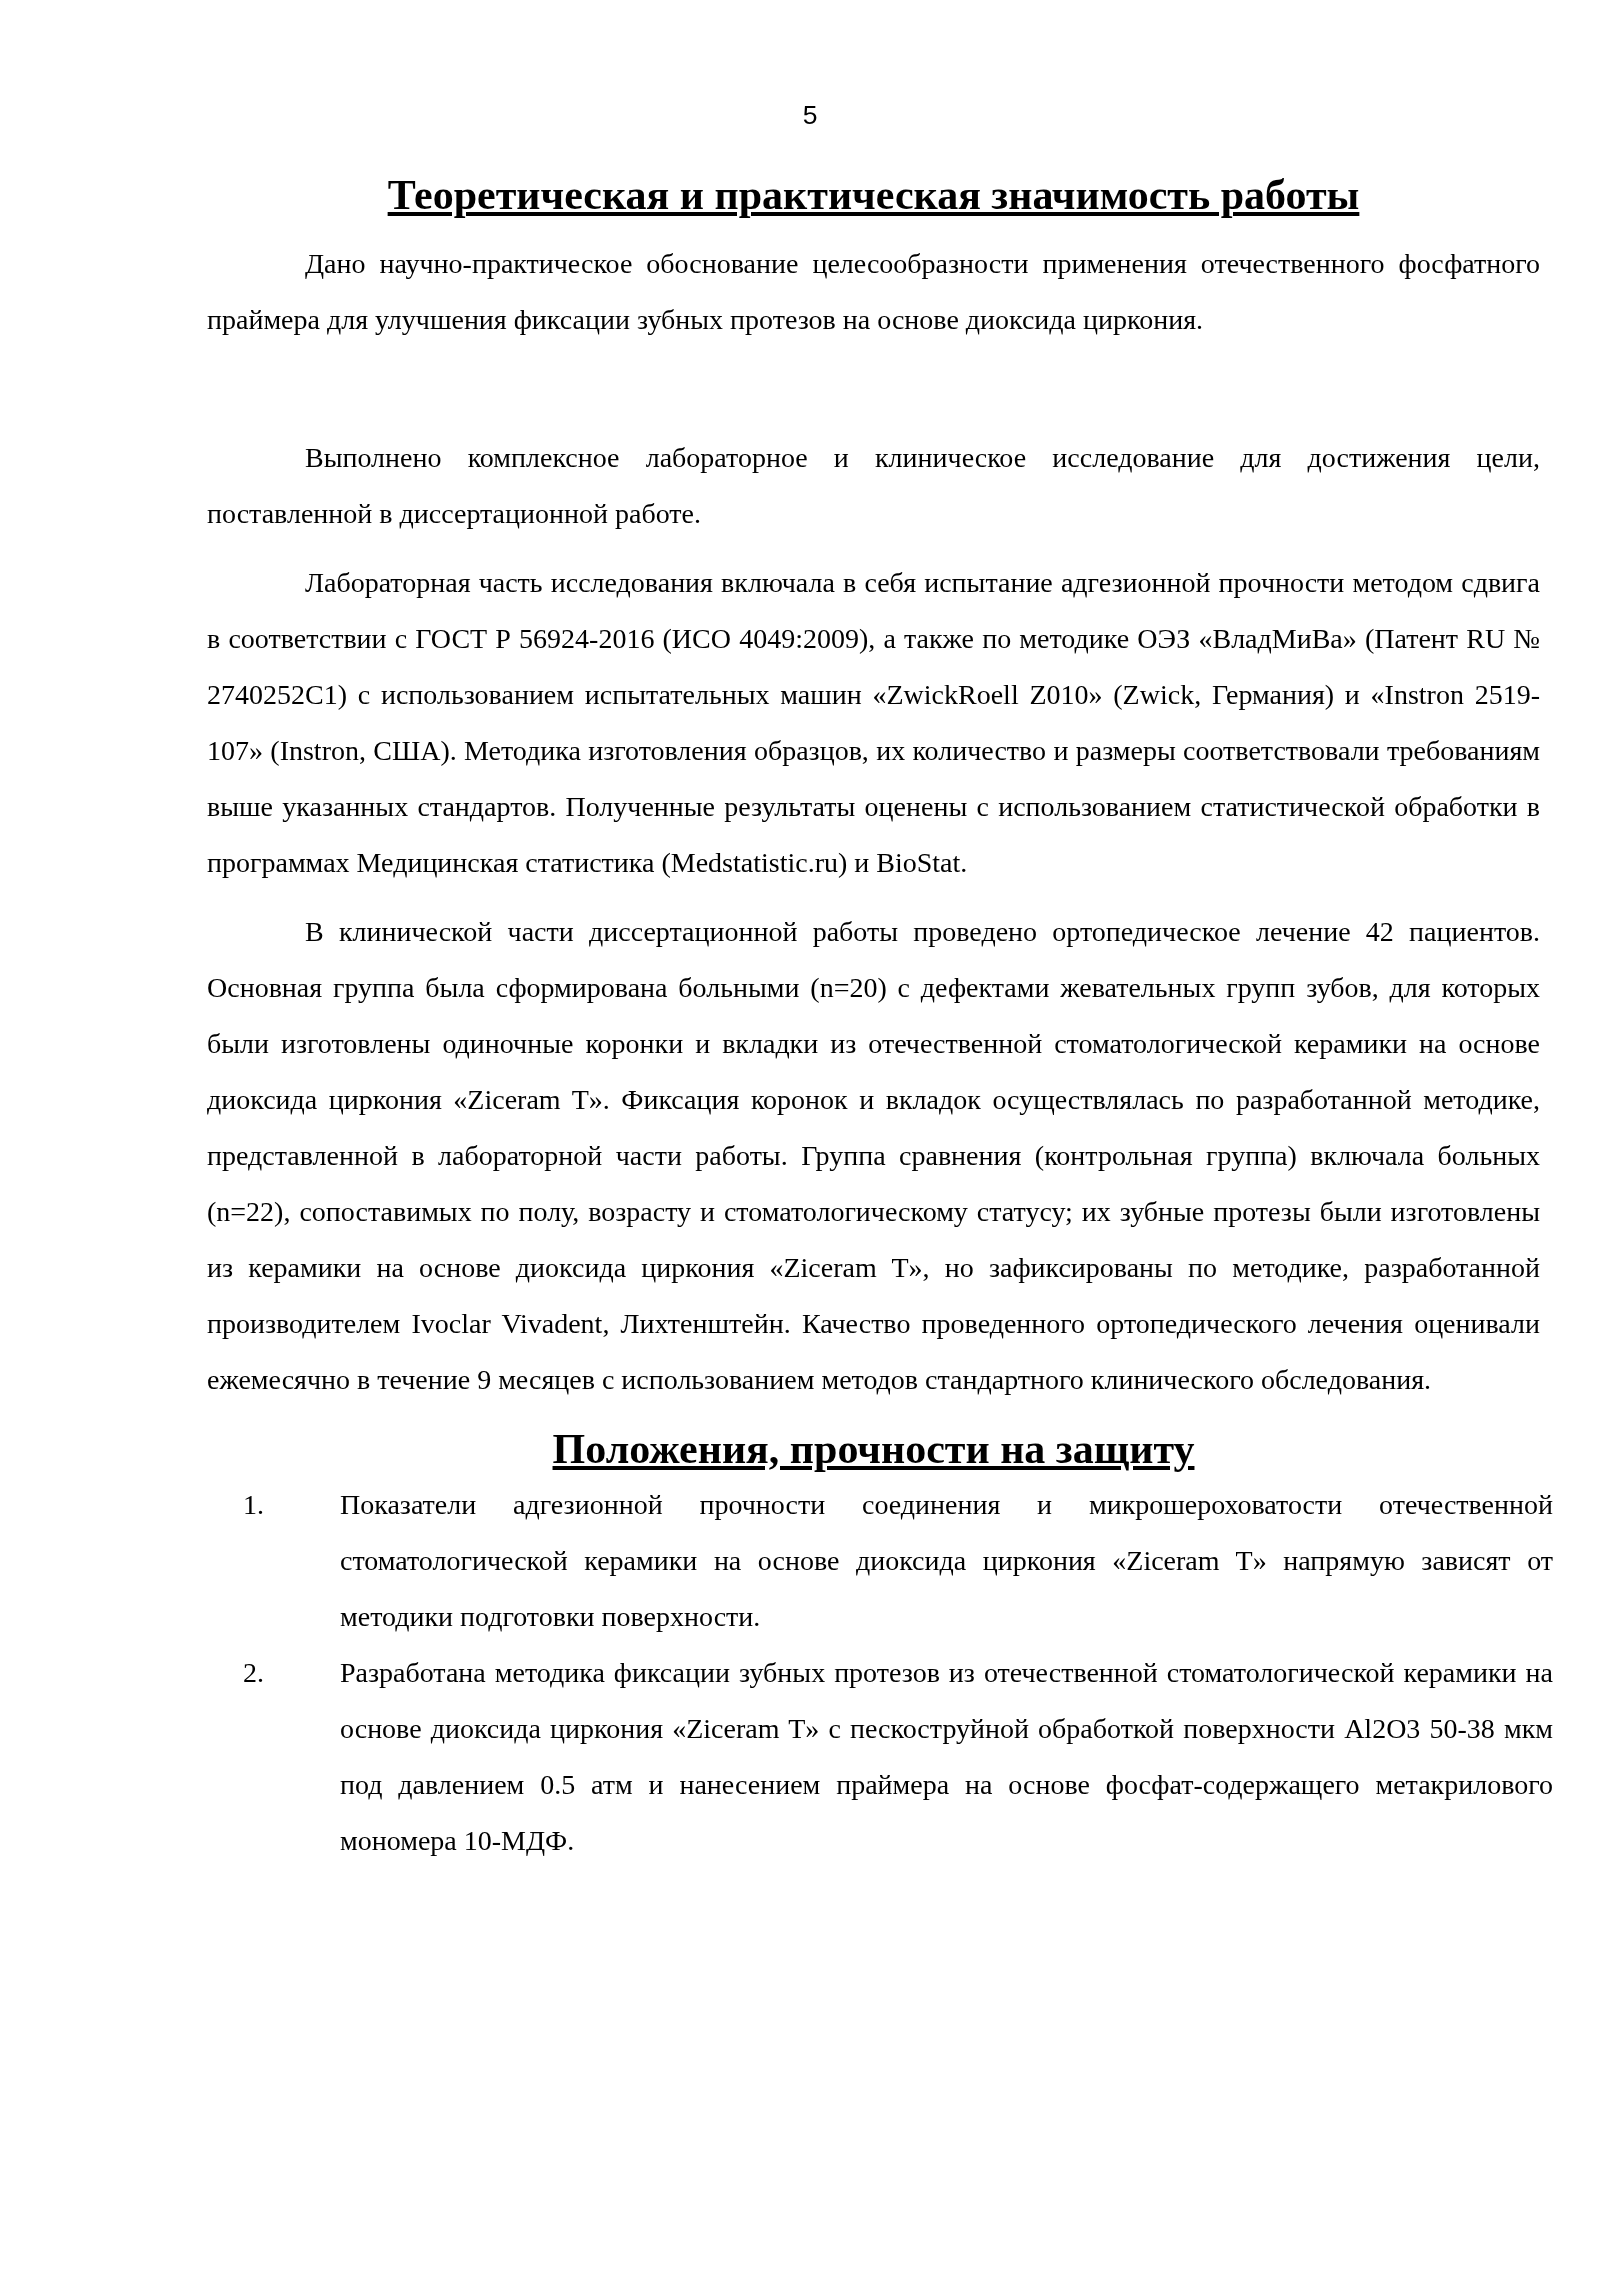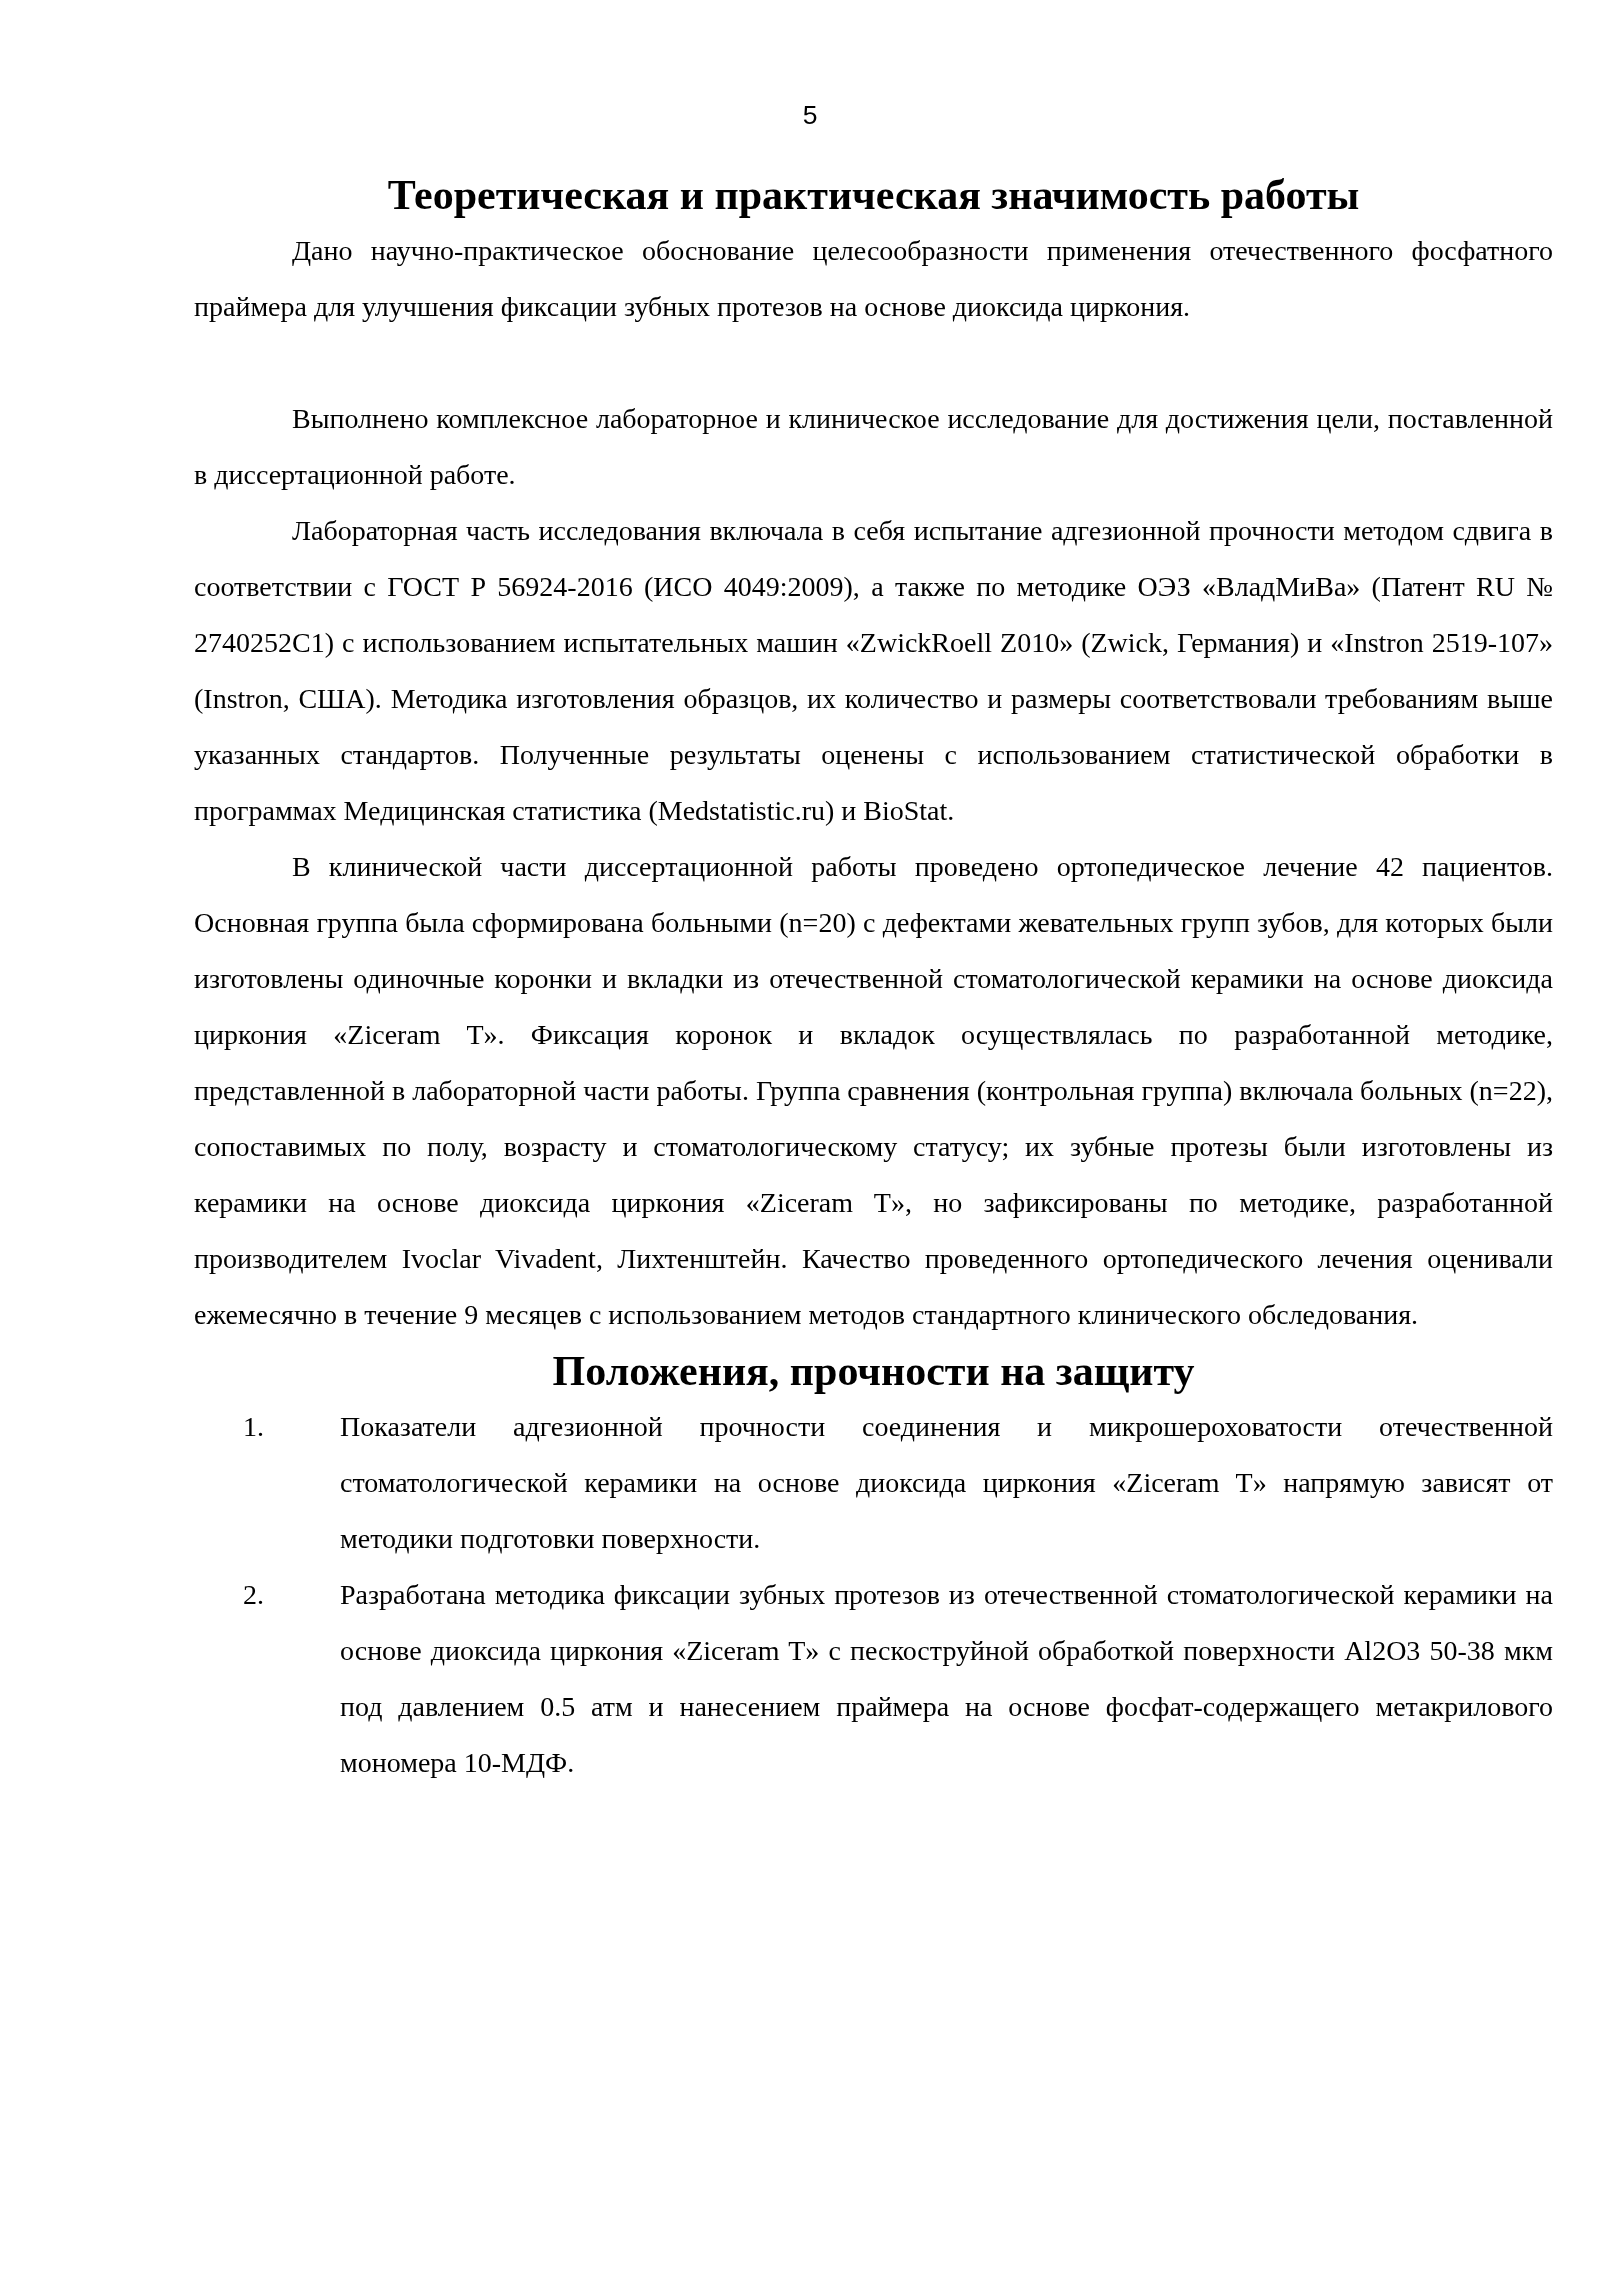--- a/index.html
+++ b/index.html
@@ -12,24 +12,24 @@
   .page-number {
     position: absolute; top: 100px; left: 0; width: 1620px; text-align: center;
     font-family: "Liberation Sans", "DejaVu Sans", sans-serif;
     font-size: 26.5px; line-height: 31px;
   }
   .content {
     position: absolute; left: 194px; top: 167px; width: 1359px;
     font-size: 28px; line-height: 56px;
   }
   .heading {
-    text-align: center; font-weight: bold; margin: 0;
+    text-align: center; font-weight: bold; margin: 0; text-decoration: underline;
   }
   .para {
-    text-align: justify; text-indent: 98px; margin: 0;
+    text-align: justify; text-indent: 98px; margin: 13px;
   }
   .gap { height: 56px; }
   .list { margin: 0; padding: 0; list-style: none; }
   .list-item { position: relative; padding-left: 146px; text-align: justify; margin: 0; }
   .list-num { position: absolute; left: 49px; top: 0; }
 </style>
 </head>
 <body>
 
 <div class="page">

